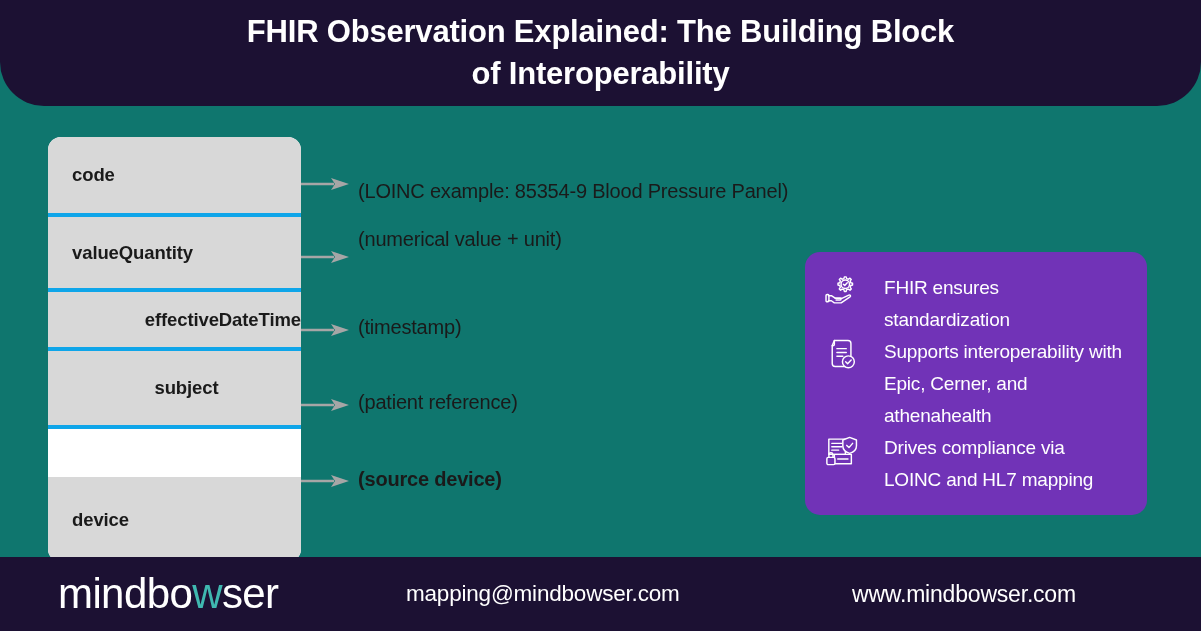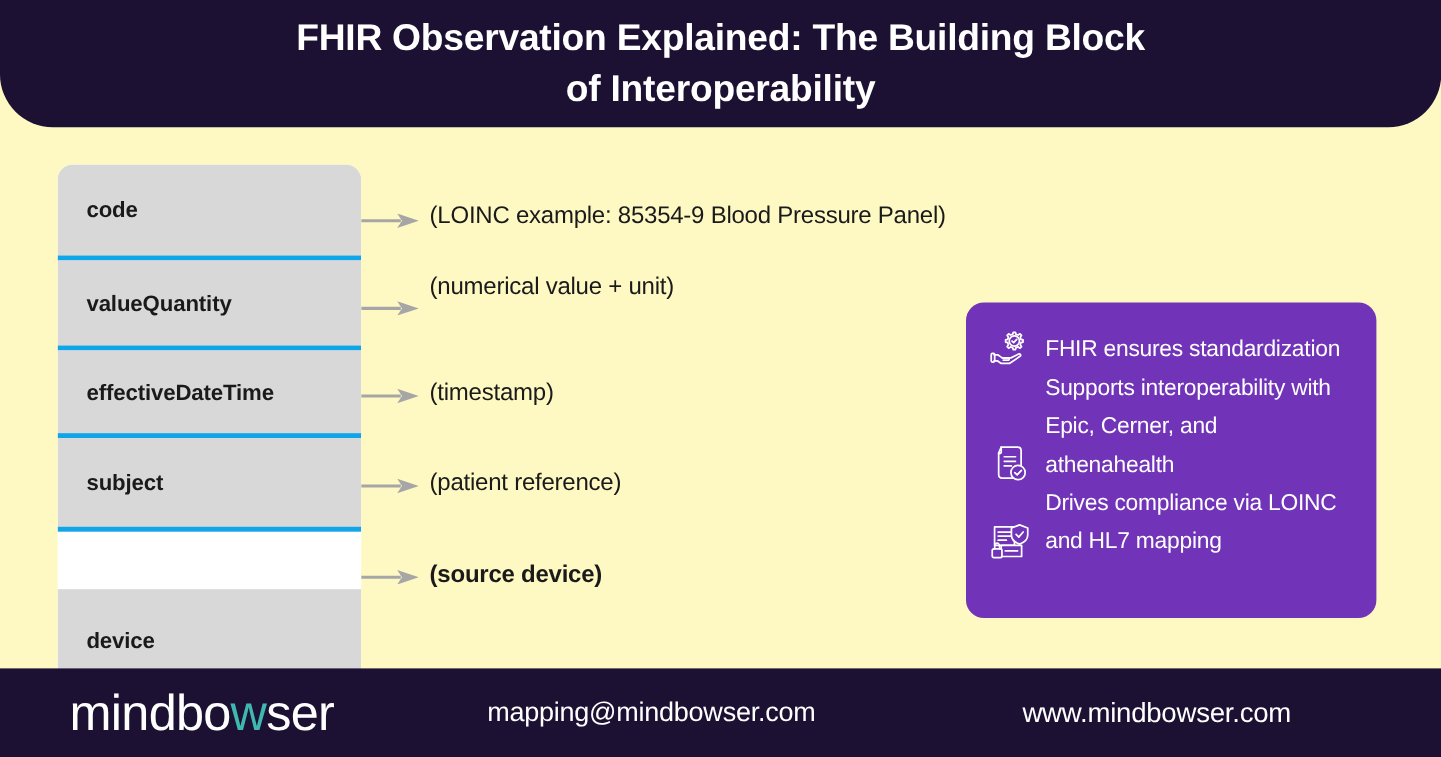--- a/index.html
+++ b/index.html
@@ -9,21 +9,21 @@
     height: 631px;
     background: #ffffff;
     font-family: "Liberation Sans", sans-serif;
     overflow: hidden;
   }
 
   #infographic {
     position: relative;
     width: 1201px;
     height: 631px;
-    background: #fef9c3;
+    background: #0f766e;
   }
 
   
   .header {
     position: absolute;
     left: 0;
     top: 0;
     width: 1201px;
     height: 106px;
     background: #1c1133;
@@ -94,22 +94,22 @@
     left: 805px;
     top: 252px;
     width: 342px;
     height: 263px;
     background: #7133b7;
     border-radius: 15px;
     padding: 20px 22px 20px 20px;
   }
   .benefit-item {
     display: flex;
-    align-items: flex-end;
-    gap: 12px;
+    align-items: flex-start;
+    gap: 25px;
   }
   .benefit-icon {
     flex: 0 0 34px;
     width: 34px;
     height: 34px;
     margin-top: 2px;
   }
   .benefit-text {
     color: #ffffff;
     font-size: 19px;
@@ -161,24 +161,24 @@
 of Interoperability</div>
   </div>
 
   <div class="field-table">
     <div class="field-row" style="height:80px;">
       <span class="field-label">code</span>
     </div>
     <div class="field-row" style="height:75px;align-items:center;">
       <span class="field-label">valueQuantity</span>
     </div>
-    <div class="field-row" style="height:73px;">
+    <div class="field-row" style="height:59px;justify-content:flex-end;">
       <span class="field-label">effectiveDateTime</span>
     </div>
-    <div class="field-row" style="height:78px;">
+    <div class="field-row" style="height:78px;justify-content:center;">
       <span class="field-label">subject</span>
     </div>
     <div class="field-row" style="height:85px;">
       <span class="field-label">device</span>
     </div>
   </div>
 
   <svg class="arrow" style="top:178px;" viewBox="0 0 48 12">
     <line x1="0" y1="6" x2="33" y2="6" stroke="#a6a6a6" stroke-width="2.6"></line>
     <polygon points="30,0 48,6 30,12 34,6" fill="#a6a6a6"></polygon>
@@ -193,21 +193,21 @@
   </svg>
   <svg class="arrow" style="top:399px;" viewBox="0 0 48 12">
     <line x1="0" y1="6" x2="33" y2="6" stroke="#a6a6a6" stroke-width="2.6"></line>
     <polygon points="30,0 48,6 30,12 34,6" fill="#a6a6a6"></polygon>
   </svg>
   <svg class="arrow" style="top:475px;" viewBox="0 0 48 12">
     <line x1="0" y1="6" x2="33" y2="6" stroke="#a6a6a6" stroke-width="2.6"></line>
     <polygon points="30,0 48,6 30,12 34,6" fill="#a6a6a6"></polygon>
   </svg>
 
-  <div class="desc" style="top:169px;">(LOINC example: 85354-9 Blood Pressure Panel)</div>
+  <div class="desc" style="top:180px;">(LOINC example: 85354-9 Blood Pressure Panel)</div>
   <div class="desc" style="top:228px;">(numerical value + unit)</div>
   <div class="desc" style="top:316px;">(timestamp)</div>
   <div class="desc" style="top:391px;">(patient reference)</div>
   <div class="desc" style="top:468px;font-weight:bold;">(source device)</div>
 
   <div class="benefits-card">
 
     <div class="benefit-item">
       <svg class="benefit-icon" viewBox="0 0 40 40">
         <g fill="none" stroke="#ffffff" stroke-width="1.7" stroke-linejoin="round" stroke-linecap="round">

